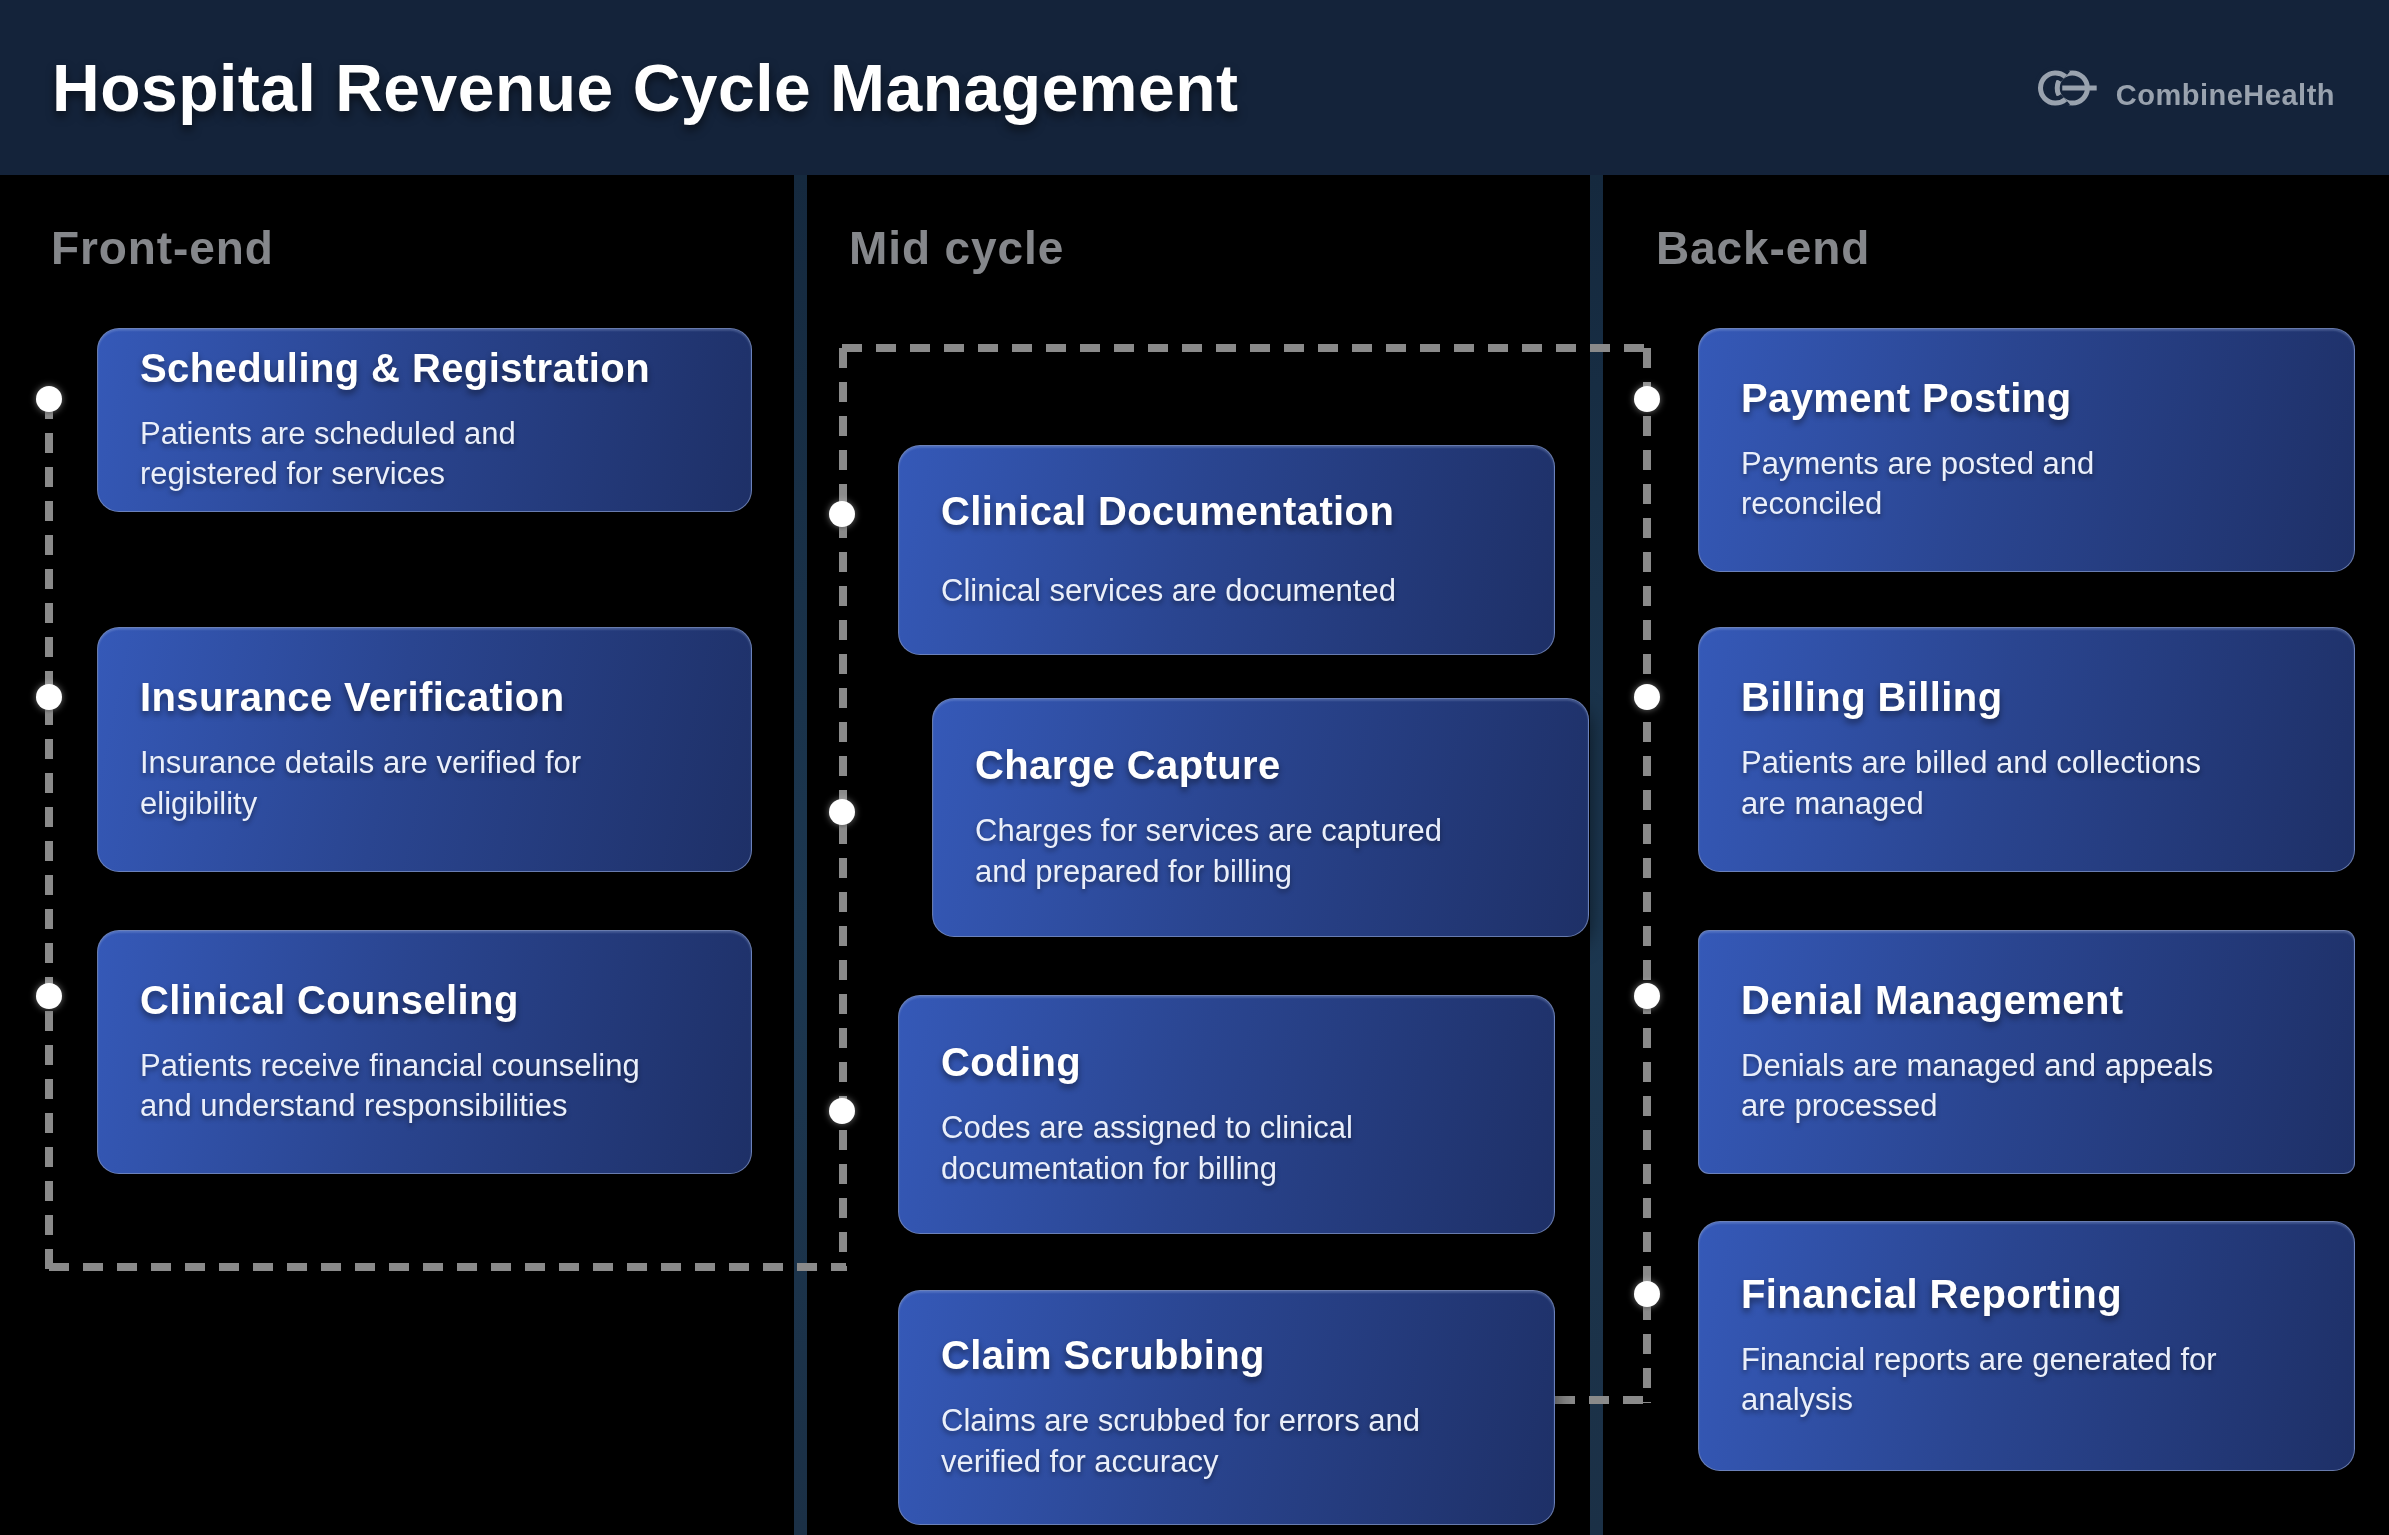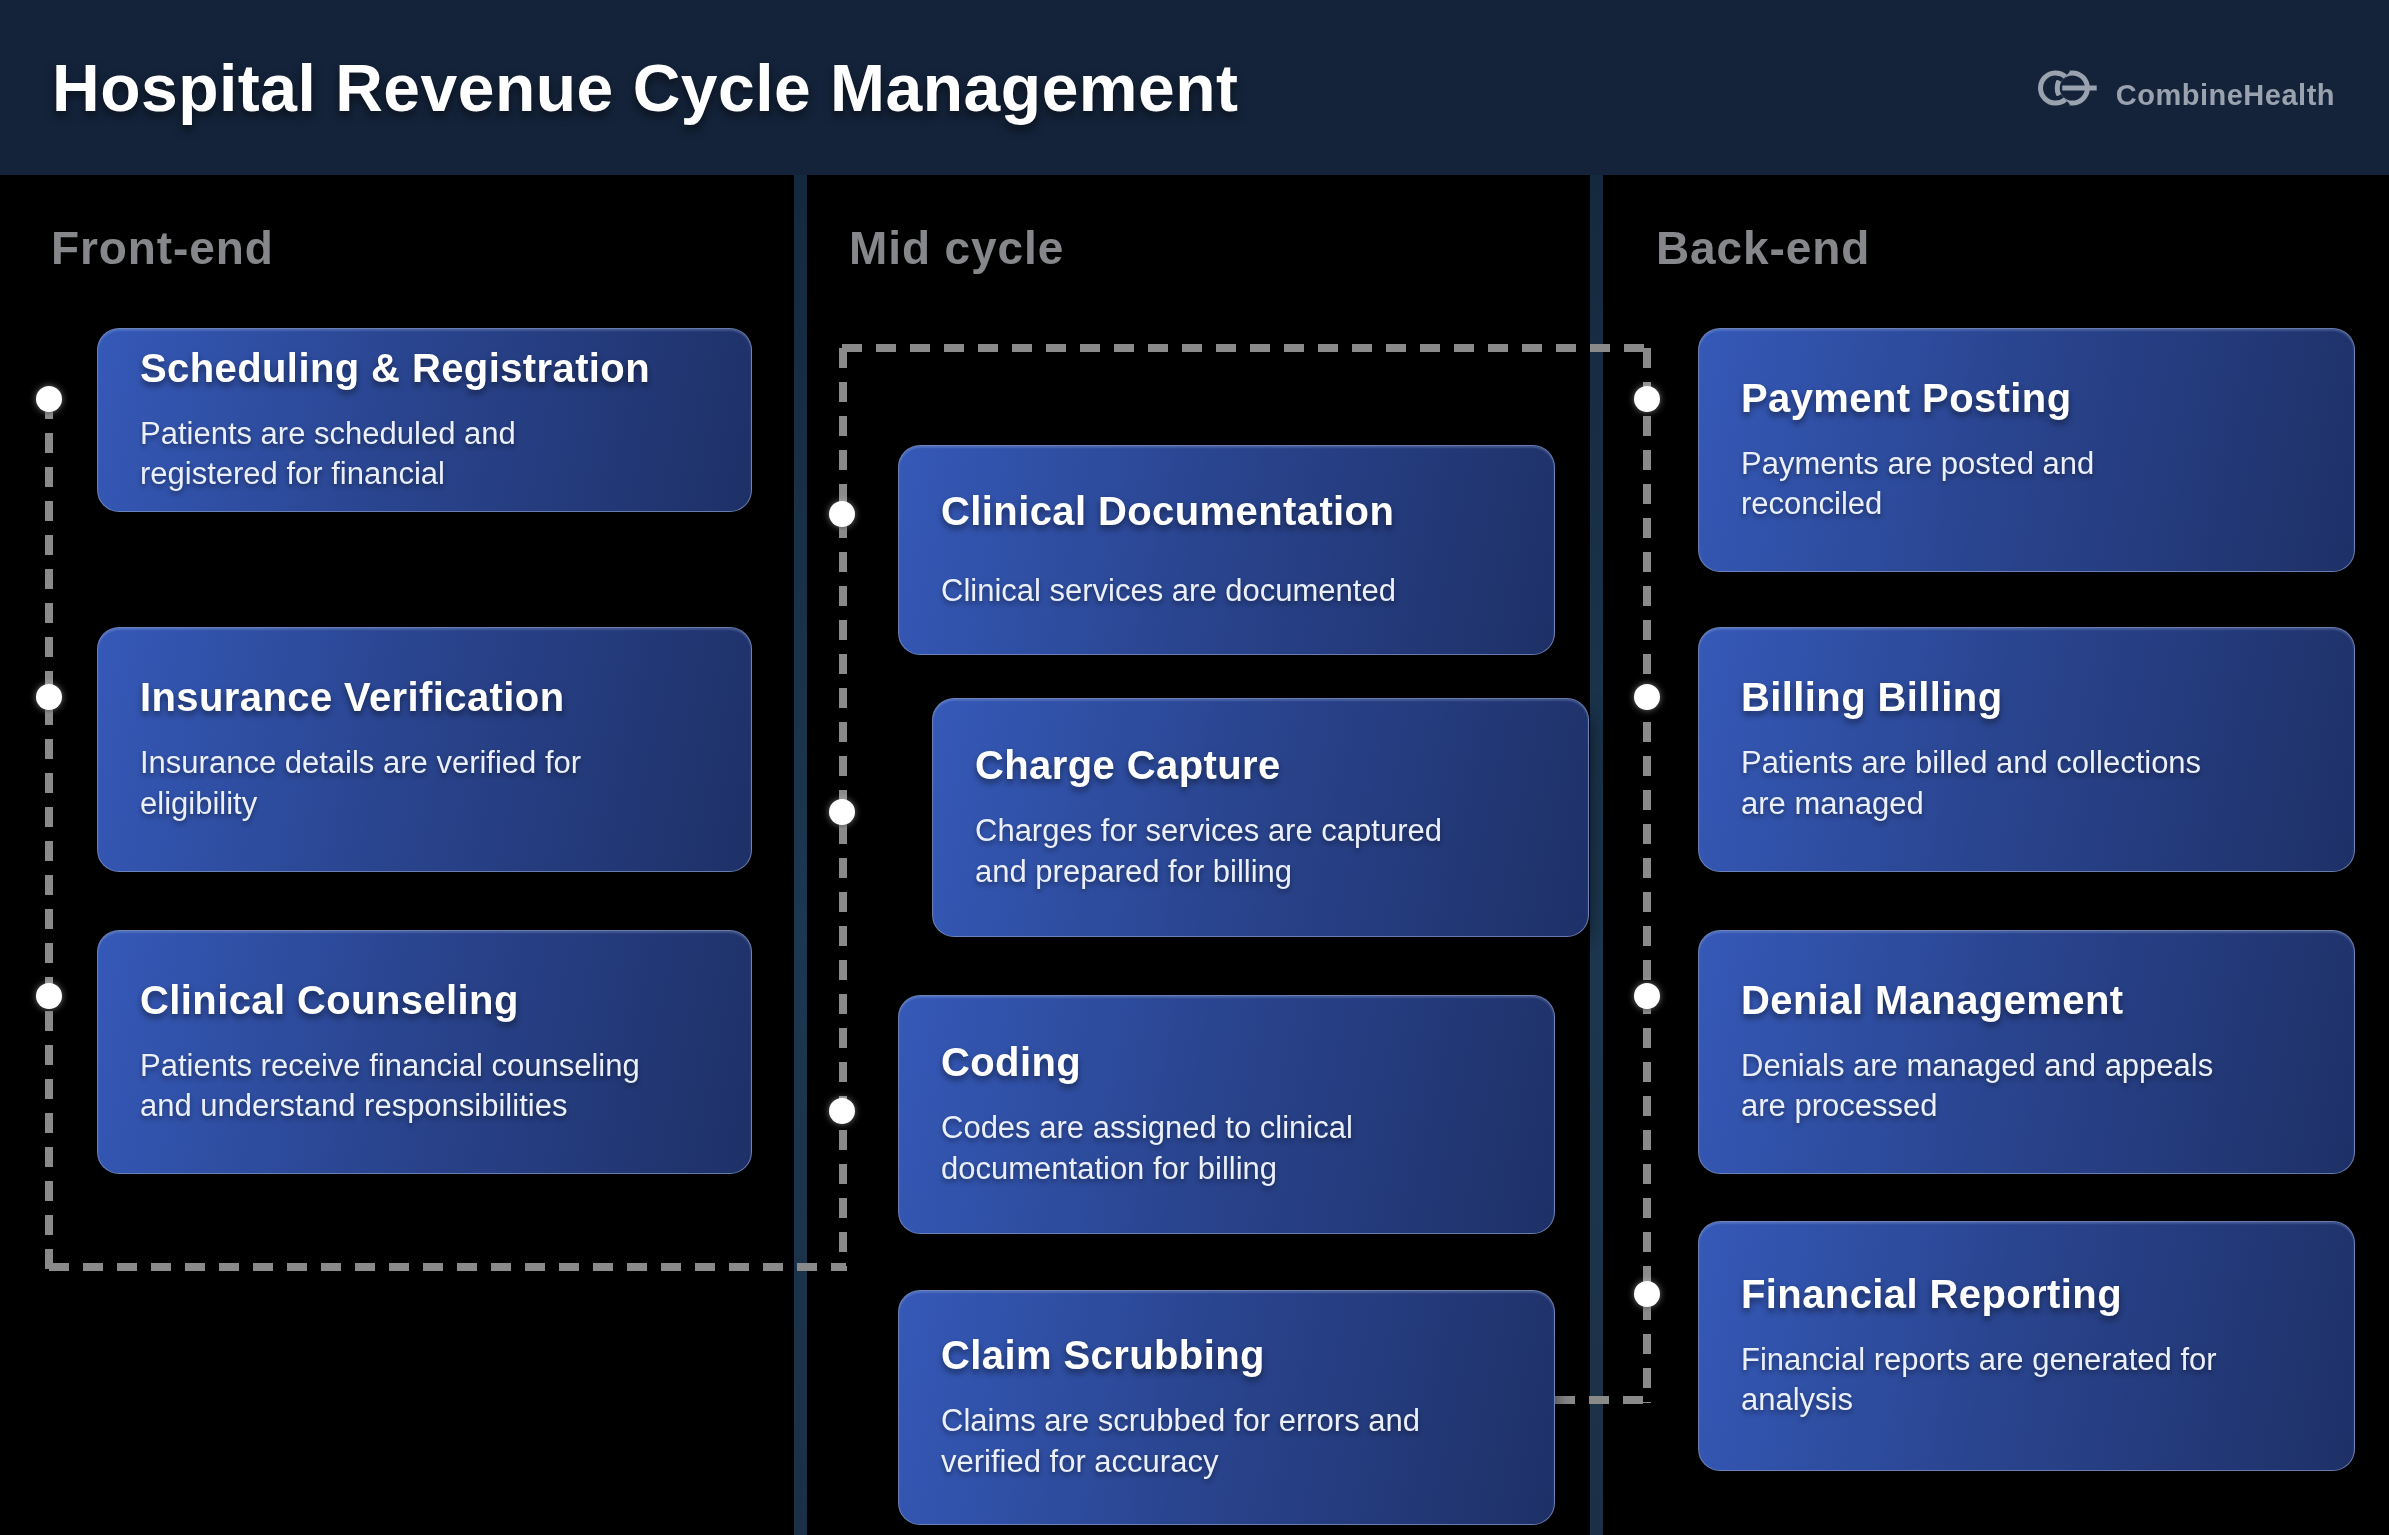--- a/index.html
+++ b/index.html
@@ -121,21 +121,21 @@
 <div class="dot" style="left:842px;top:812px;"></div>
 <div class="dot" style="left:842px;top:1111px;"></div>
 <div class="dot" style="left:1647px;top:399px;"></div>
 <div class="dot" style="left:1647px;top:697px;"></div>
 <div class="dot" style="left:1647px;top:996px;"></div>
 <div class="dot" style="left:1647px;top:1294px;"></div>
 
 <div class="card" style="left:97px;top:328px;width:655px;height:184px;">
   <div class="card-title">Scheduling &amp; Registration</div>
   <div class="card-desc">Patients are scheduled and
-registered for financial</div>
+registered for services</div>
 </div>
 <div class="card" style="left:97px;top:627px;width:655px;height:245px;">
   <div class="card-title">Insurance Verification</div>
   <div class="card-desc">Insurance details are verified for
 eligibility</div>
 </div>
 <div class="card" style="left:97px;top:930px;width:655px;height:244px;">
   <div class="card-title">Clinical Counseling</div>
   <div class="card-desc">Patients receive financial counseling
 and understand responsibilities</div>
@@ -164,21 +164,21 @@
 <div class="card" style="left:1698px;top:328px;width:657px;height:244px;">
   <div class="card-title">Payment Posting</div>
   <div class="card-desc">Payments are posted and
 reconciled</div>
 </div>
 <div class="card" style="left:1698px;top:627px;width:657px;height:245px;">
   <div class="card-title">Billing Billing</div>
   <div class="card-desc">Patients are billed and collections
 are managed</div>
 </div>
-<div class="card" style="left:1698px;top:930px;width:657px;height:244px;">
+<div class="card" style="left:1698px;top:930px;width:657px;height:244px;border-radius:11px;">
   <div class="card-title">Denial Management</div>
   <div class="card-desc">Denials are managed and appeals
 are processed</div>
 </div>
 <div class="card" style="left:1698px;top:1221px;width:657px;height:250px;">
   <div class="card-title">Financial Reporting</div>
   <div class="card-desc">Financial reports are generated for
 analysis</div>
 </div>
 

